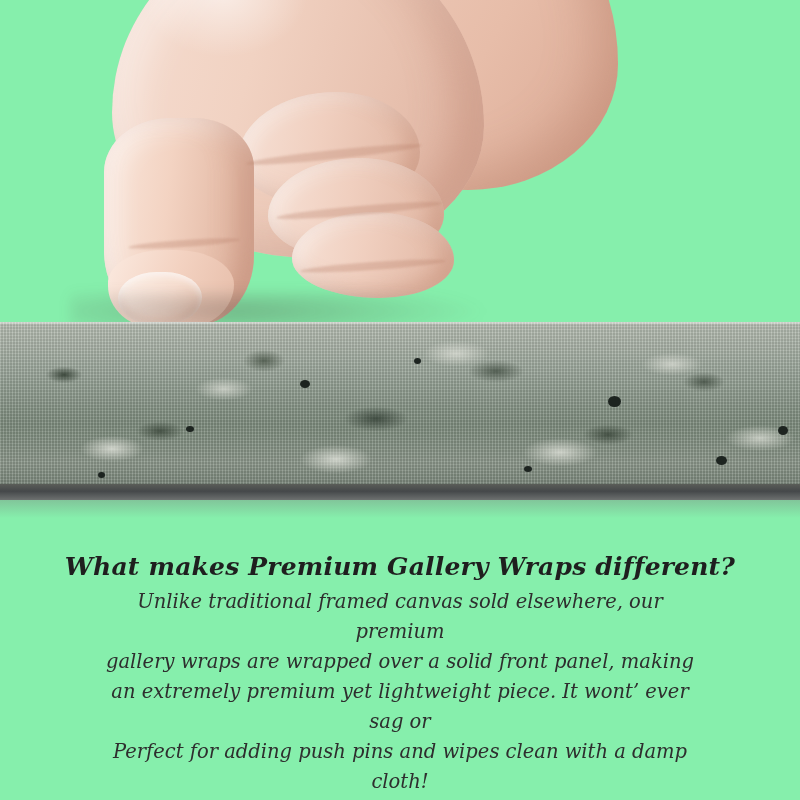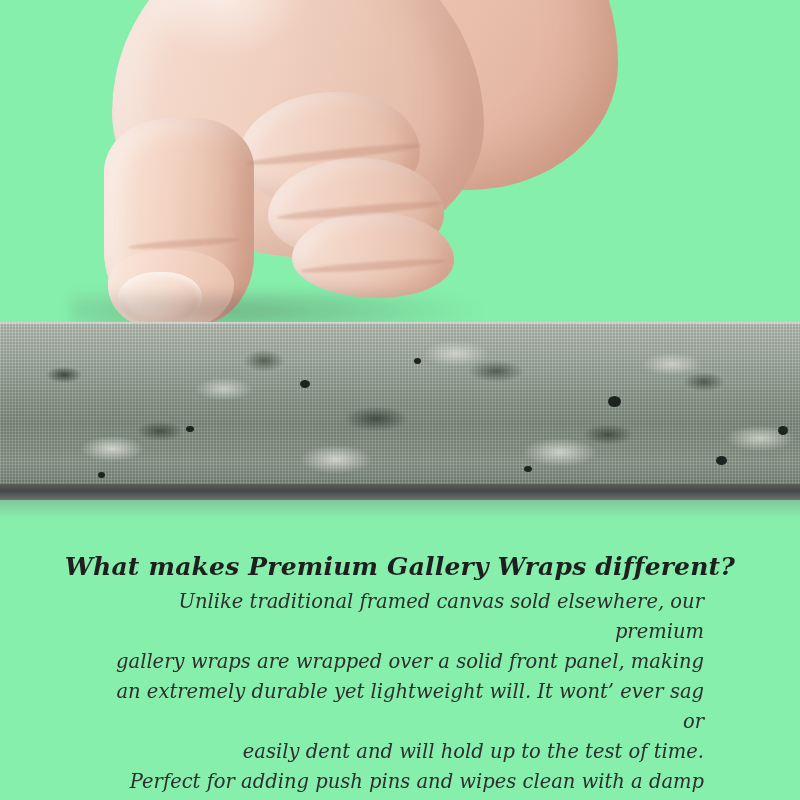--- a/index.html
+++ b/index.html
@@ -201,21 +201,21 @@
     margin: 0 0 6px 0;
     color: #1f1f1f;
   }
   .caption-body {
     font-size: 19.5px;
     line-height: 30px;
     margin: 0;
     padding: 0 96px;
     color: #2e2e2e;
   }
-  .caption-body .line { display: block; text-align: right; }
+  .caption-body .line { display: block; }
 </style>
 </head>
 <body>
 
 <div class="stage">
 
   <div class="hand-area">
     <div class="back-hand"></div>
     <div class="knuckles"></div>
     <div class="finger f1"></div>
@@ -243,19 +243,18 @@
     <div class="speck" style="left:98px; top:150px; width:7px; height:6px;"></div>
   </div>
   <div class="strip-bottom-edge"></div>
   <div class="strip-bottom-shadow"></div>
 
   <div class="caption">
     <p class="caption-heading">What makes Premium Gallery Wraps different?</p>
     <p class="caption-body">
       <span class="line">Unlike traditional framed canvas sold elsewhere, our premium</span>
       <span class="line">gallery wraps are wrapped over a solid front panel, making</span>
-      <span class="line">an extremely durable yet lightweight will. It wont’ ever sag or</span>
-      <span class="line">easily dent and will hold up to the test of time.</span>
+      <span class="line">an extremely premium yet lightweight piece. It wont’ ever sag or</span>
       <span class="line">Perfect for adding push pins and wipes clean with a damp cloth!</span>
     </p>
   </div>
 
 </div>
 
 </body></html>

